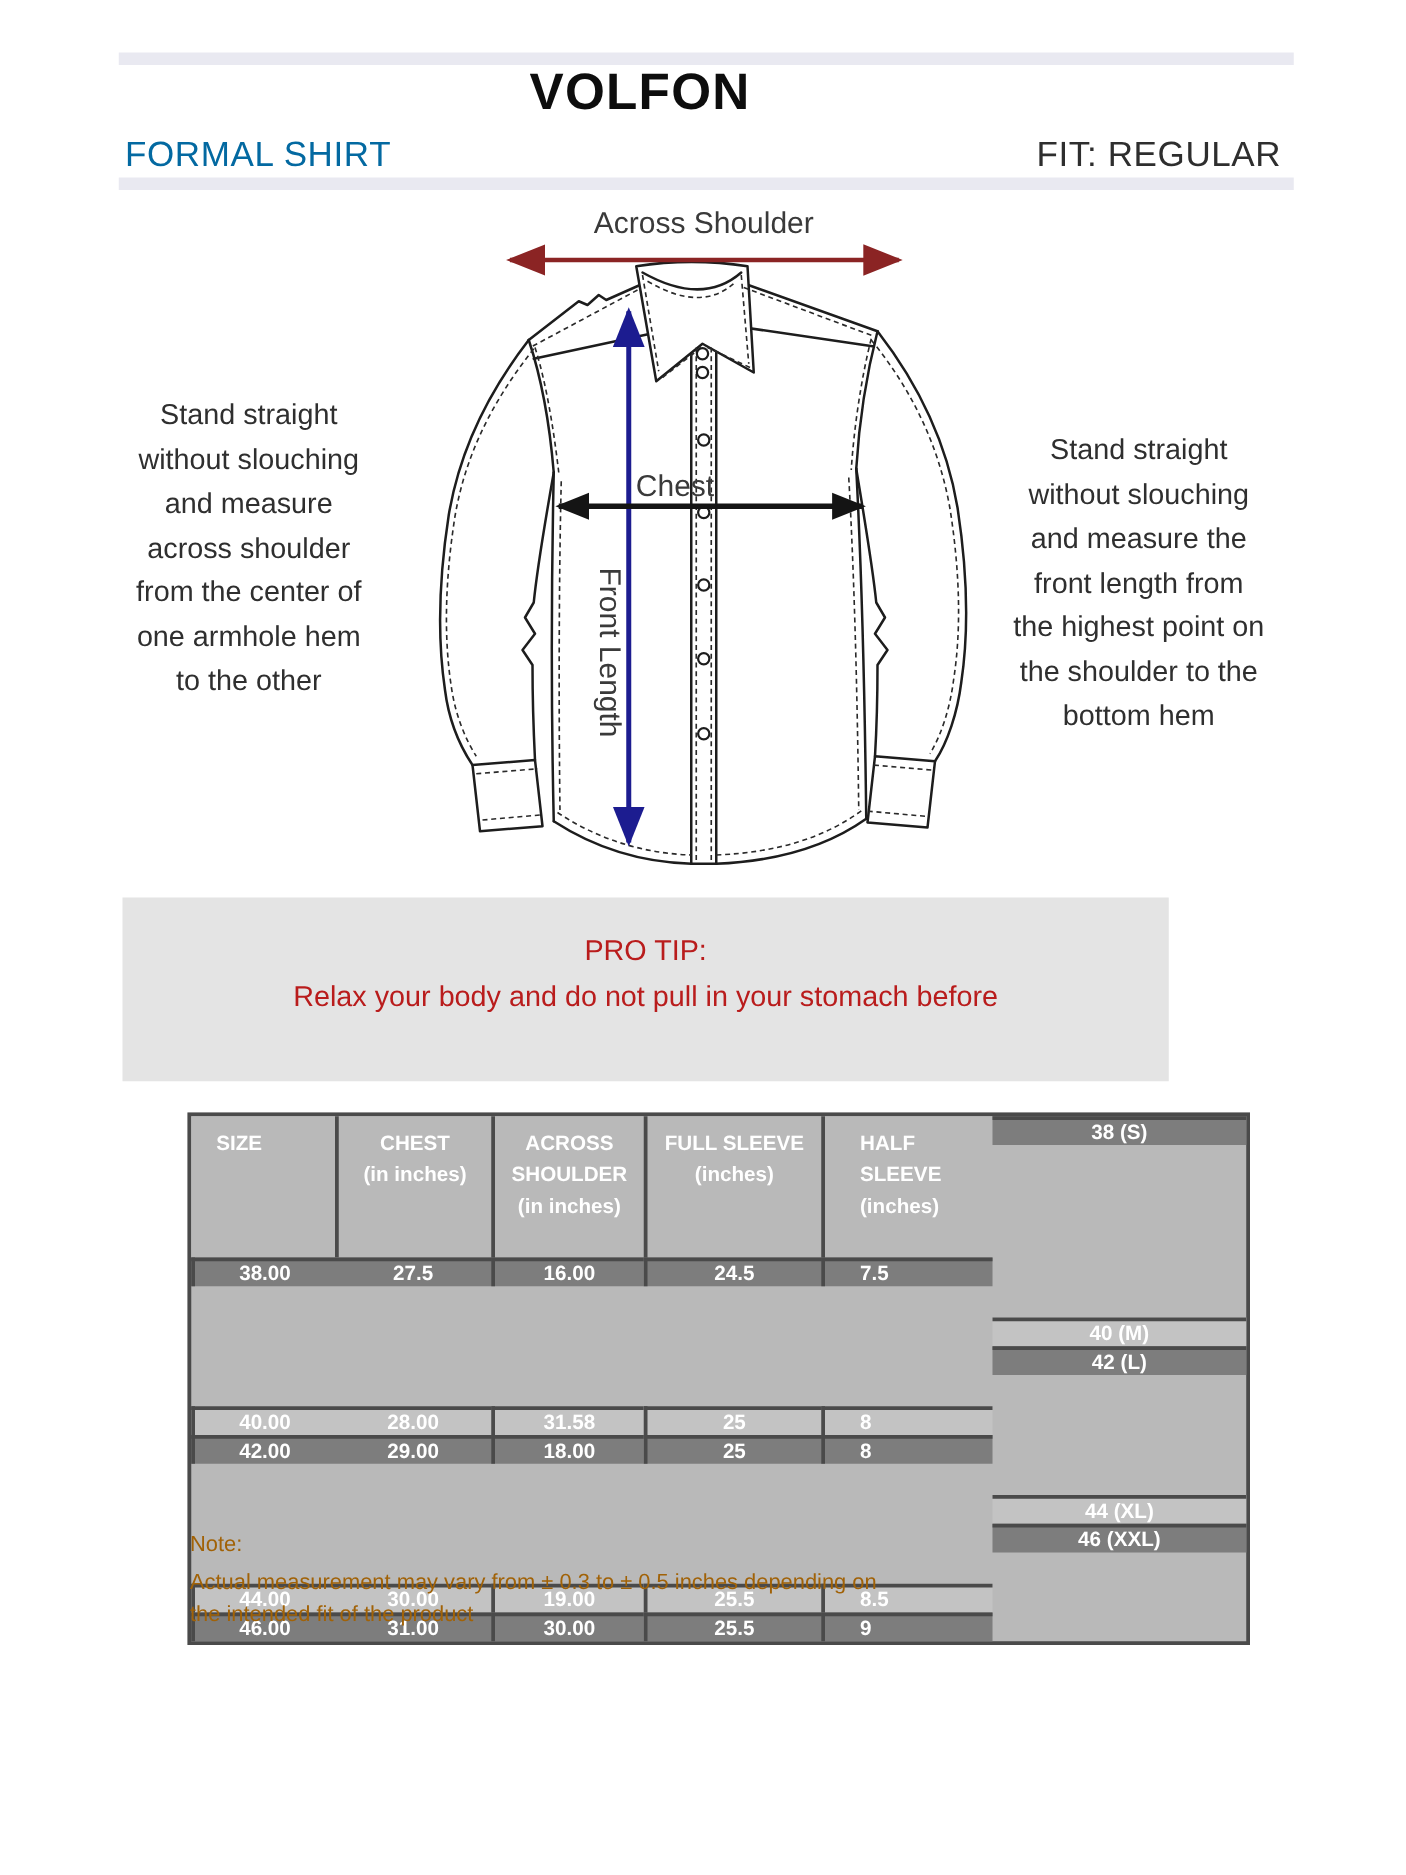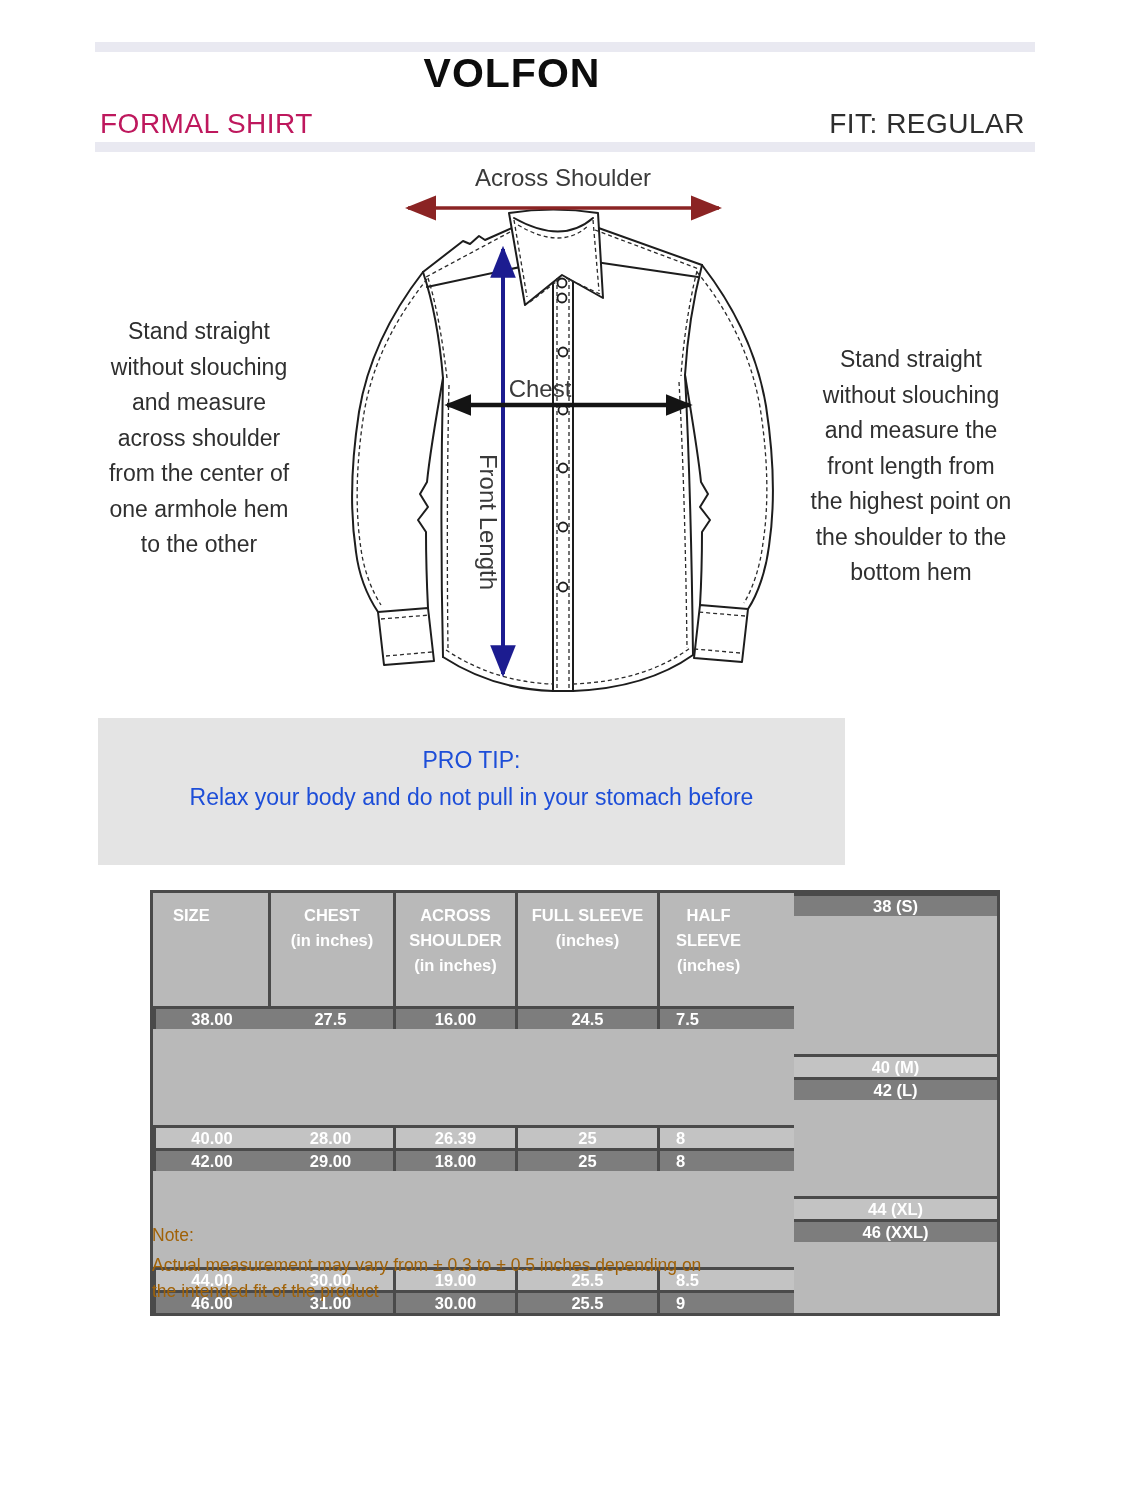--- a/index.html
+++ b/index.html
@@ -3,45 +3,45 @@
 <meta charset="utf-8">
 <style>
   html,body{margin:0;padding:0;background:#fff;}
   .page{position:relative;width:1125px;height:1500px;background:#ffffff;
         font-family:"Liberation Sans","DejaVu Sans",sans-serif;overflow:hidden;}
   .bar{position:absolute;left:95px;width:940px;height:10px;background:#e9e9f1;}
   .bar-top{top:42px;}
   .bar-mid{top:142px;}
   .brand{position:absolute;left:0;top:50px;width:1024px;text-align:center;
          font-size:41px;font-weight:bold;color:#0d0d0d;letter-spacing:1px;}
-  .prod-type{position:absolute;left:100px;top:108px;font-size:28px;color:#be185d;letter-spacing:.5px;}
+  .prod-type{position:absolute;left:100px;top:108px;font-size:28px;color:#0369a1;letter-spacing:.5px;}
   .fit{position:absolute;right:100px;top:108px;font-size:28px;color:#2e2e2e;letter-spacing:.5px;}
   .instr{position:absolute;font-size:23px;line-height:35.5px;color:#2f2f2f;
          text-align:center;white-space:pre-line;}
   .instr-left{left:88px;top:314px;width:222px;}
   .instr-right{left:795px;top:342px;width:232px;}
   .shirt-svg{position:absolute;left:340px;top:150px;width:450px;height:550px;}
-  .protip{position:absolute;left:98px;top:718px;width:747px;height:147px;background:#e4e4e4;
-          text-align:center;color:#1d4ed8;}
+  .protip{position:absolute;left:98px;top:718px;width:837px;height:147px;background:#e4e4e4;
+          text-align:center;color:#b91c1c;}
   .protip div{font-size:23px;line-height:37px;}
   .protip .pt-title{margin-top:24px;}
   .size-table{position:absolute;left:150px;top:890px;display:grid;
               grid-template-columns:115px 125px 122px 142px 137px 203px;
               border:3px solid #4a4a4a;background:#b9b9b9;}
   .cell{box-sizing:border-box;color:#ffffff;font-weight:bold;font-size:16.5px;
         display:flex;white-space:pre-line;line-height:25px;}
   .hcell{height:113px;background:#b9b9b9;padding-top:10px;}
   .dcell{height:23px;align-items:center;line-height:18px;}
   .row-dark{background:#7d7d7d;}
   .row-light{background:#c3c3c3;margin-top:48px;}
   .bl{border-left:3px solid #4a4a4a;}
   .bt{border-top:3px solid #4a4a4a;}
   .c{justify-content:center;text-align:center;}
   .l20{padding-left:20px;}
-  .l28{padding-left:16px;text-align:center;}
+  .l28{padding-left:28px;}
   .note{position:absolute;left:152px;top:1222px;width:620px;color:#a16207;
         font-weight:normal;font-size:17.5px;line-height:26px;}
   .note .note-body{white-space:pre-line;margin-top:4px;}
 </style>
 </head>
 <body>
 
 <div class="page">
 
   <div class="bar bar-top"></div>
@@ -162,21 +162,21 @@
     <div class="cell dcell bt row-dark c">38 (S)</div>
     <div class="cell dcell bt bl row-dark c">38.00</div>
     <div class="cell dcell bt row-dark c">27.5</div>
     <div class="cell dcell bt bl row-dark c">16.00</div>
     <div class="cell dcell bt bl row-dark c">24.5</div>
     <div class="cell dcell bt bl row-dark l28">7.5</div>
 
     <div class="cell dcell bt row-light c">40 (M)</div>
     <div class="cell dcell bt bl row-light c">40.00</div>
     <div class="cell dcell bt row-light c">28.00</div>
-    <div class="cell dcell bt bl row-light c">26.39</div>
+    <div class="cell dcell bt bl row-light c">31.58</div>
     <div class="cell dcell bt bl row-light c">25</div>
     <div class="cell dcell bt bl row-light l28">8</div>
 
     <div class="cell dcell bt row-dark c">42 (L)</div>
     <div class="cell dcell bt bl row-dark c">42.00</div>
     <div class="cell dcell bt row-dark c">29.00</div>
     <div class="cell dcell bt bl row-dark c">18.00</div>
     <div class="cell dcell bt bl row-dark c">25</div>
     <div class="cell dcell bt bl row-dark l28">8</div>
 

